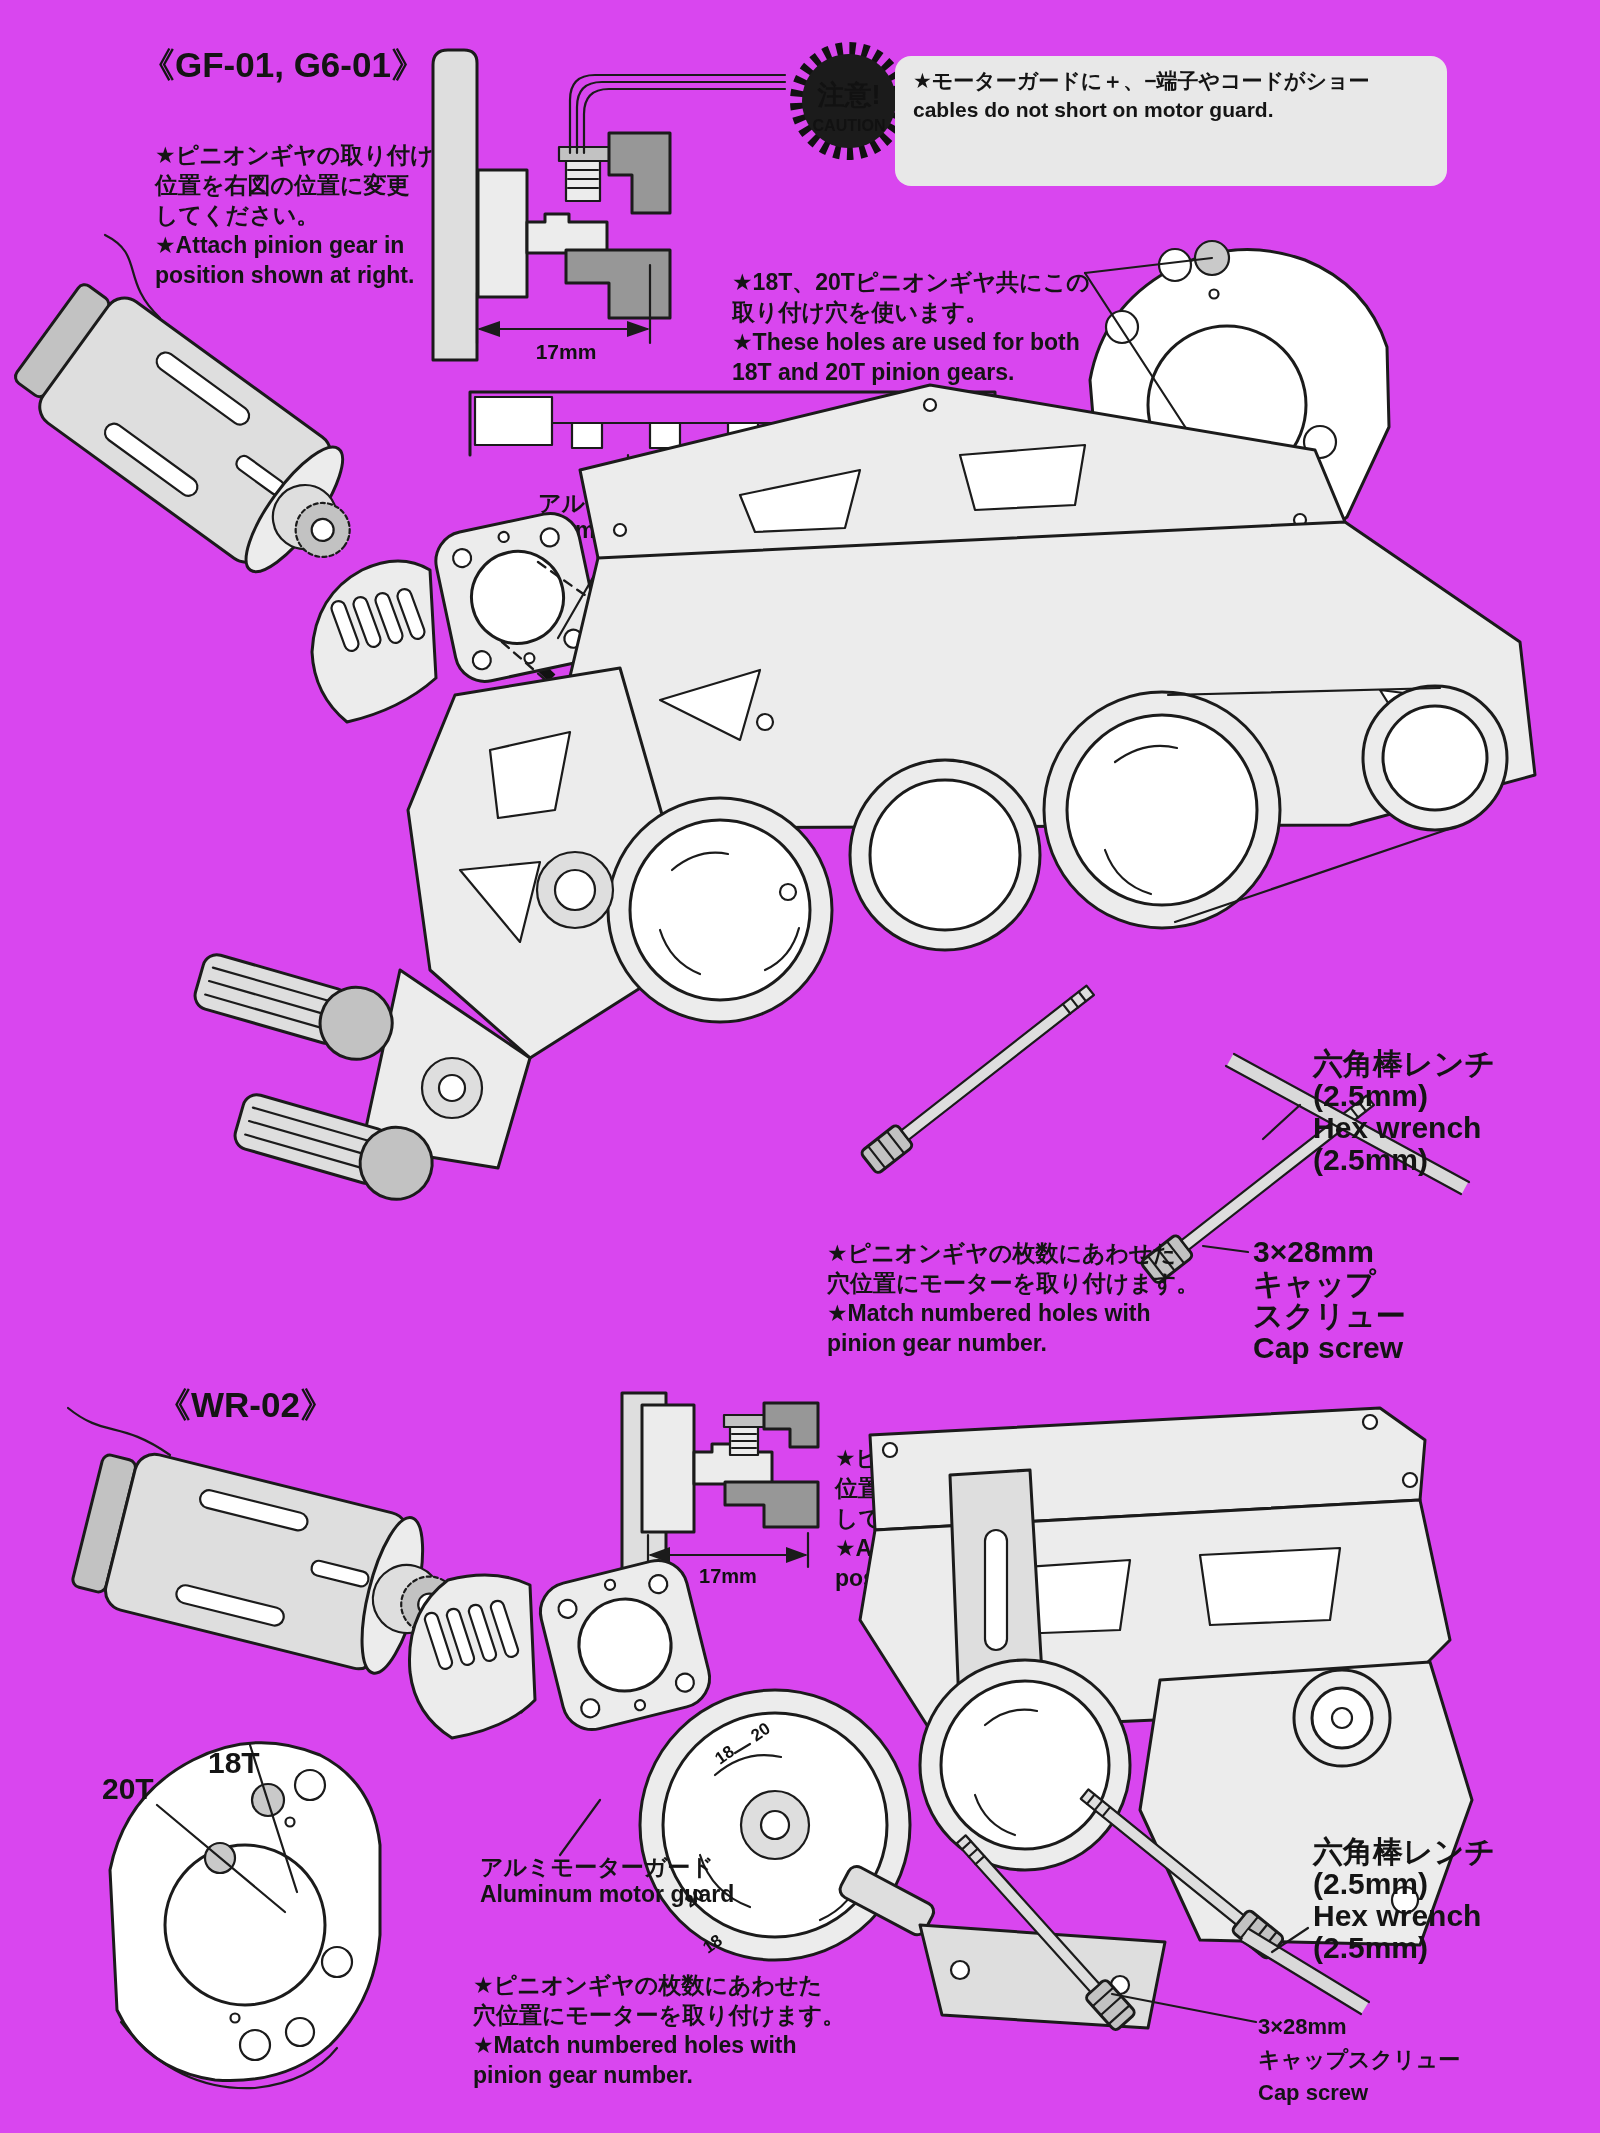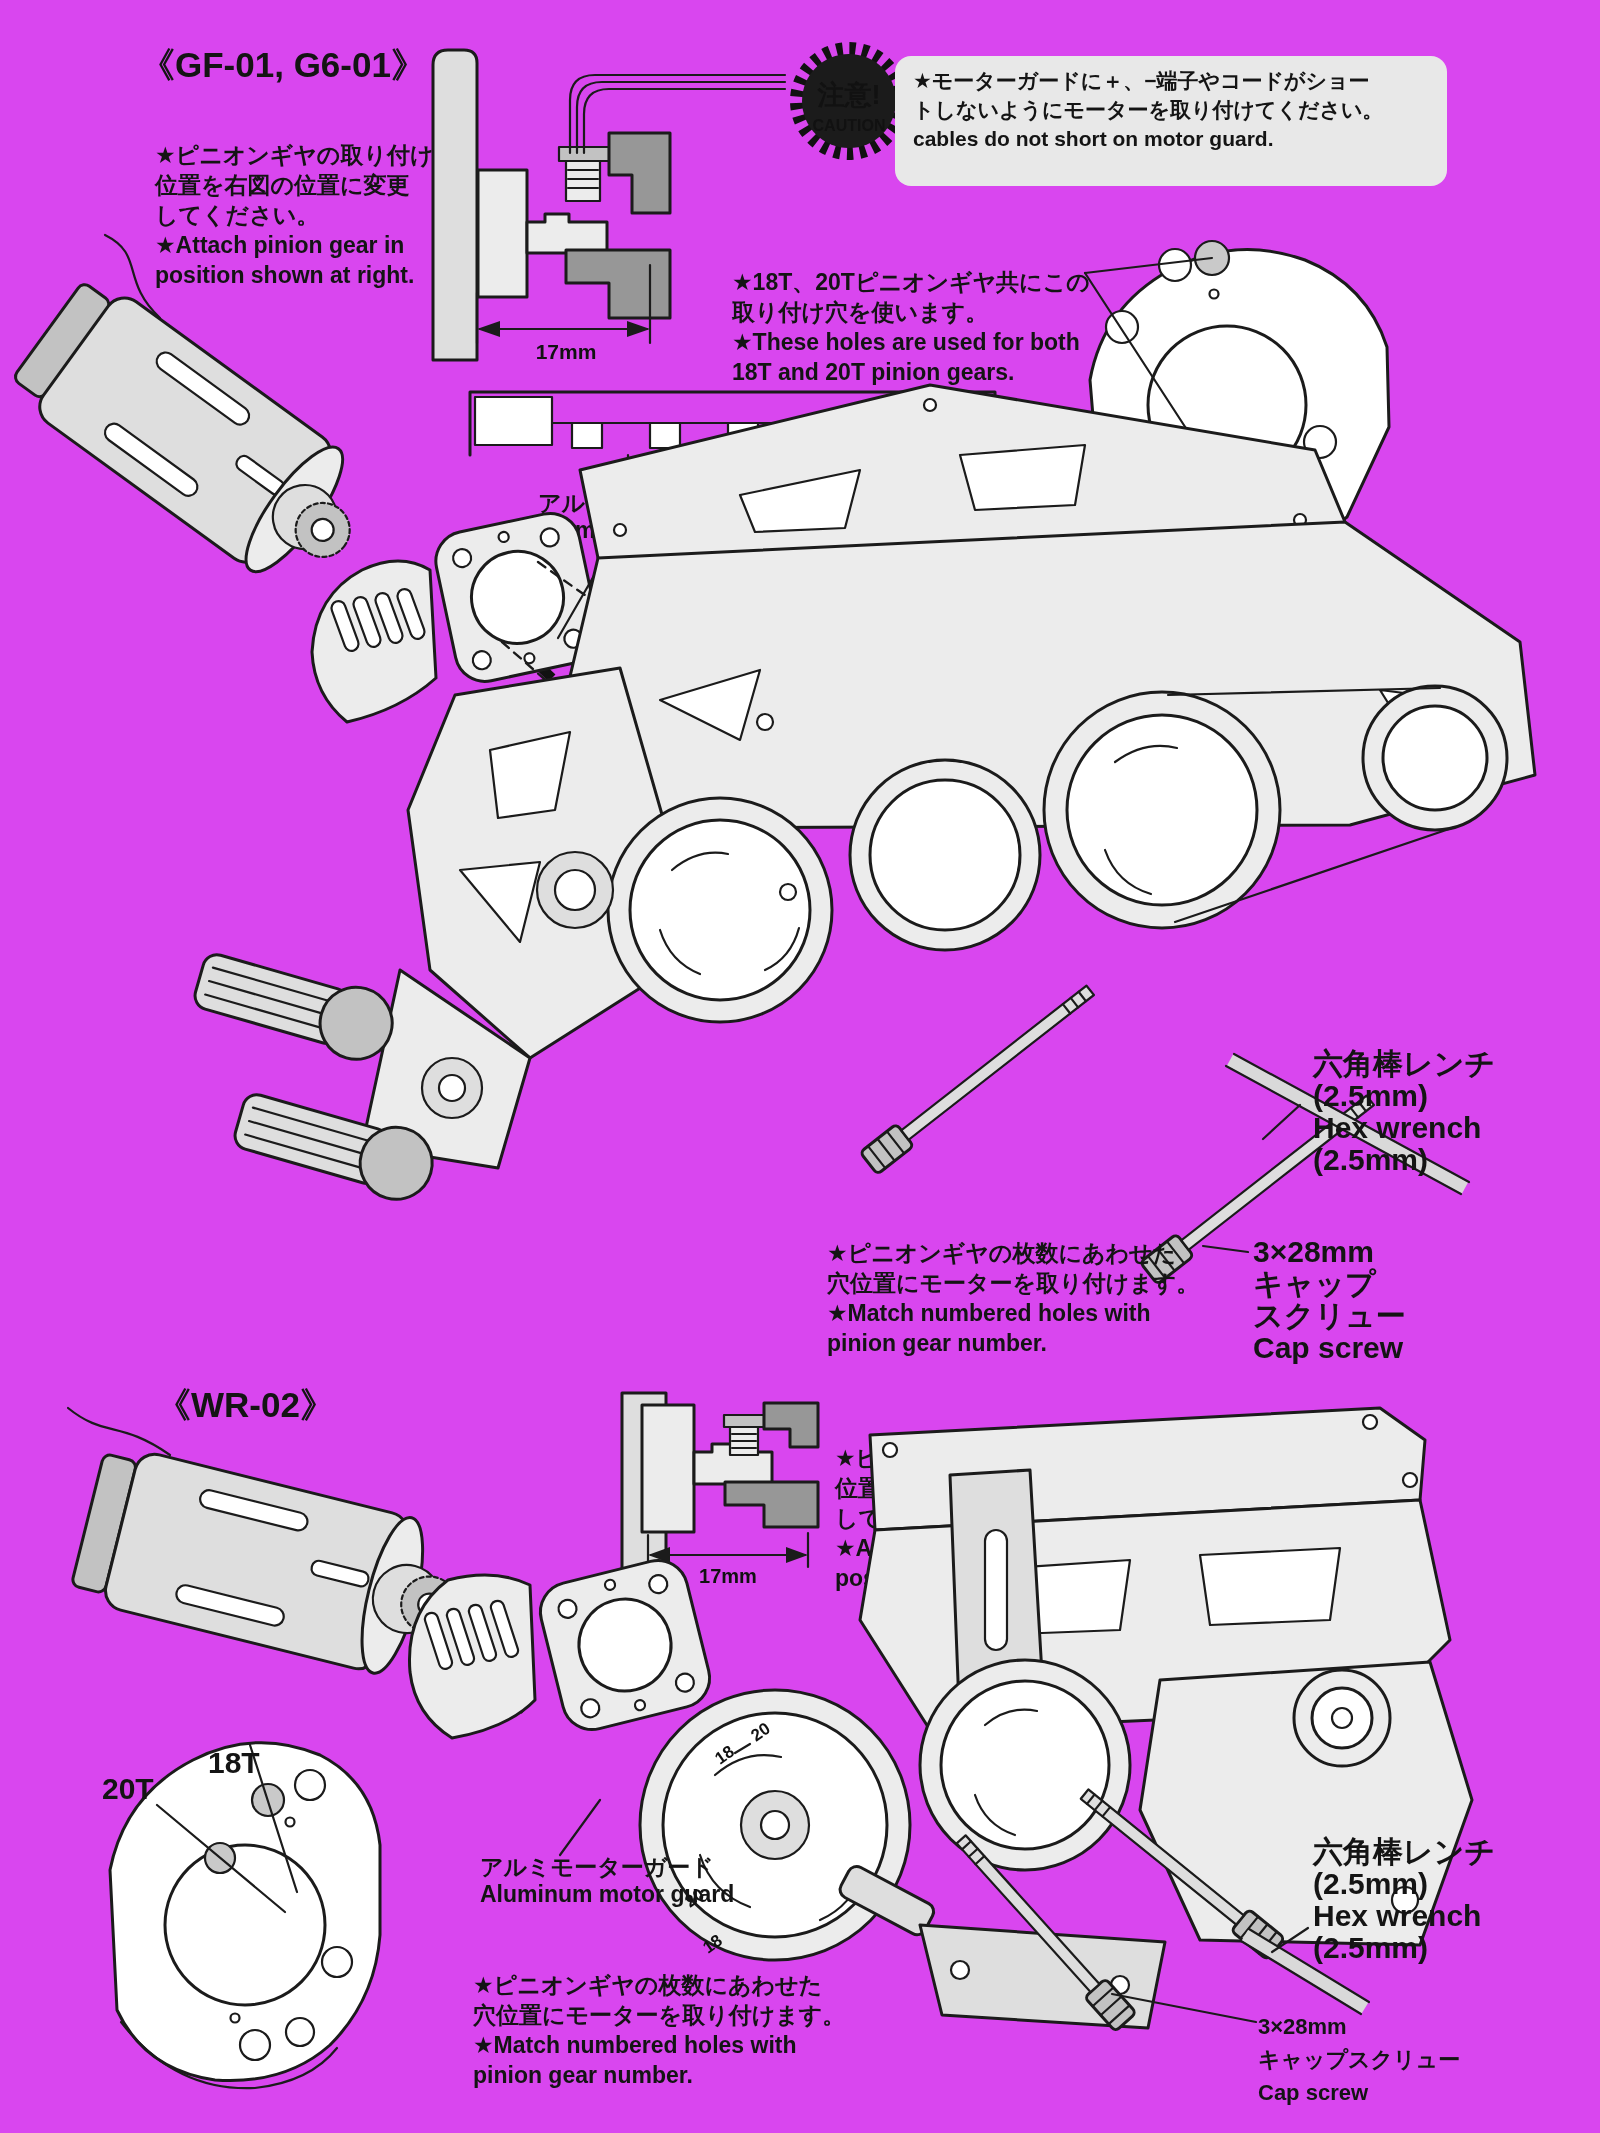--- a/index.html
+++ b/index.html
@@ -48,21 +48,20 @@
   <svg style="left:786px;top:38px;" width="126" height="126" viewBox="0 0 126 126">
     <circle cx="63" cy="63" r="50" fill="none" stroke="#111" stroke-width="18" stroke-dasharray="6 6.4"></circle>
     <circle cx="63" cy="63" r="47" class="blk"></circle>
     <text x="63" y="66" text-anchor="middle" font-size="27" fill="#fff">注意!</text>
     <text x="63" y="93" text-anchor="middle" font-size="16" fill="#fff">CAUTION</text>
   </svg>
 
   <div class="cautionbox" style="left:895px;top:56px;width:552px;height:130px;">
     <div class="pad tb fz21" style="position:static;">
       <div>★モーターガードに＋、−端子やコードがショー</div>
-      <div>トしないようにモーターを取り付けてください。</div>
       <div>cables do not short on motor guard.</div>
     </div>
   </div>
 
   <svg style="left:420px;top:25px;" width="600" height="470" viewBox="0 0 600 470">
 
     <path d="M13,335 L13,40 Q13,25 28,25 L44,25 Q57,25 57,38 L57,335 Z" class="f2 ln"></path>
 
     <rect x="58" y="145" width="49" height="127" class="f1 ln"></rect>
 

